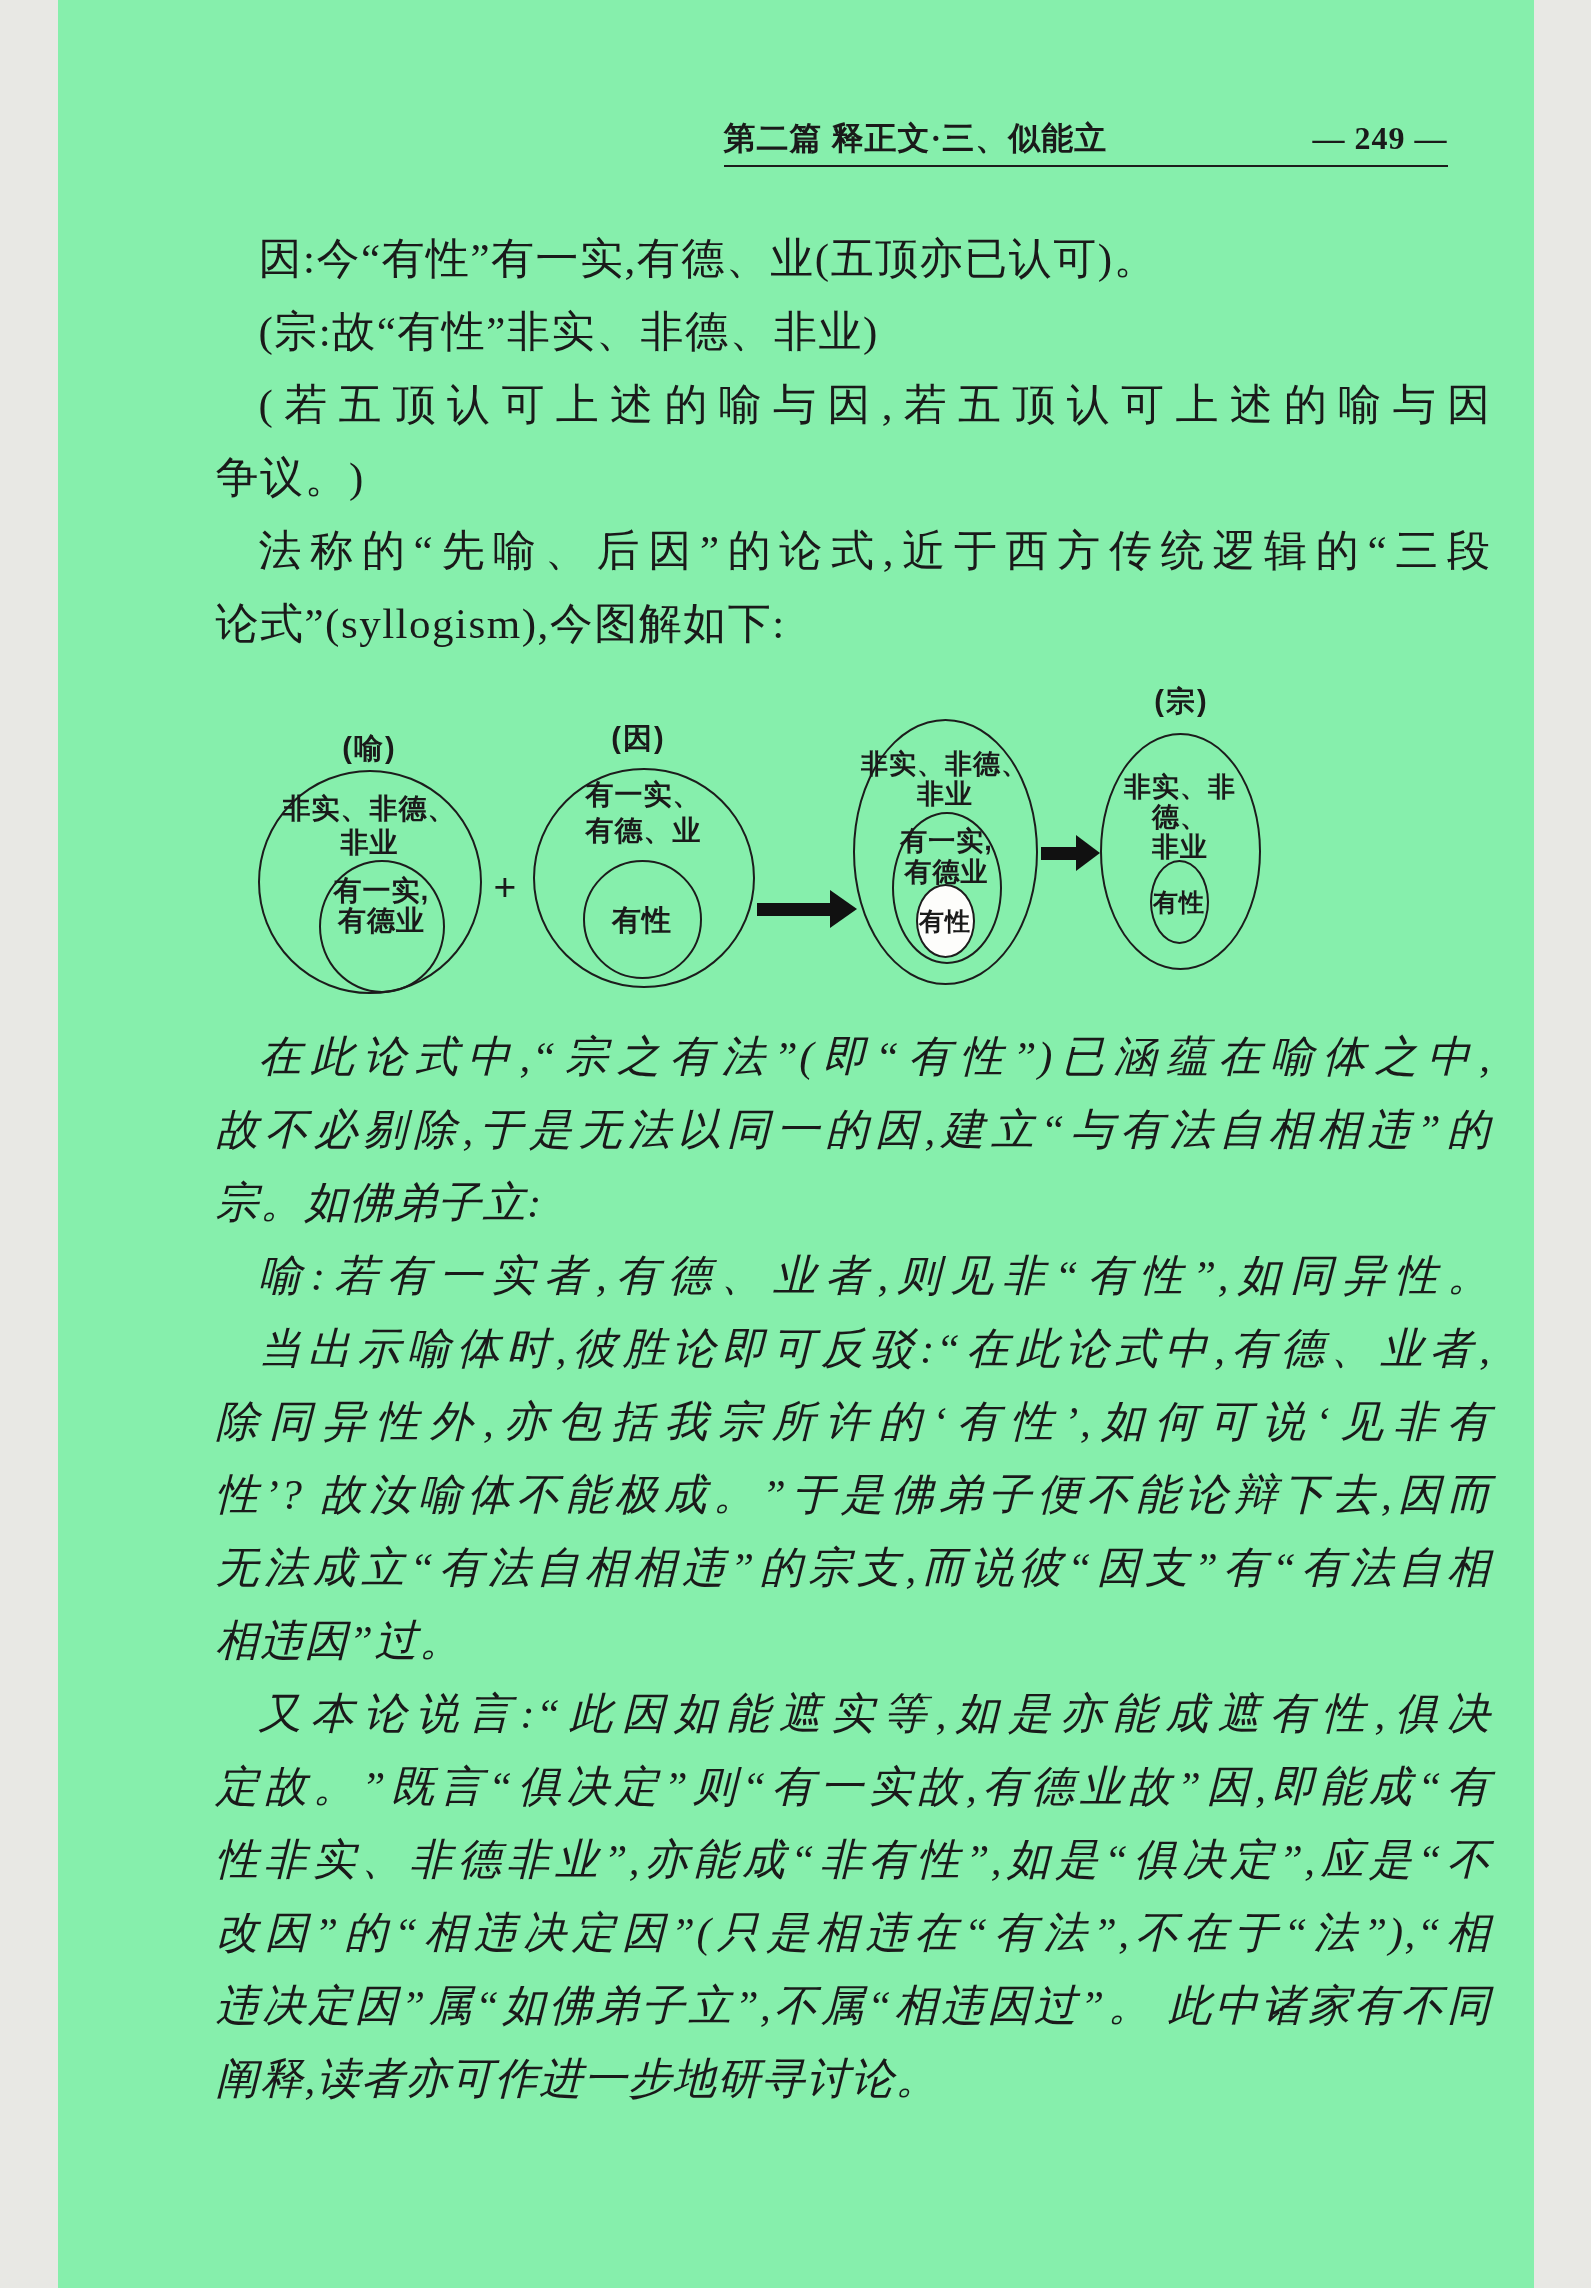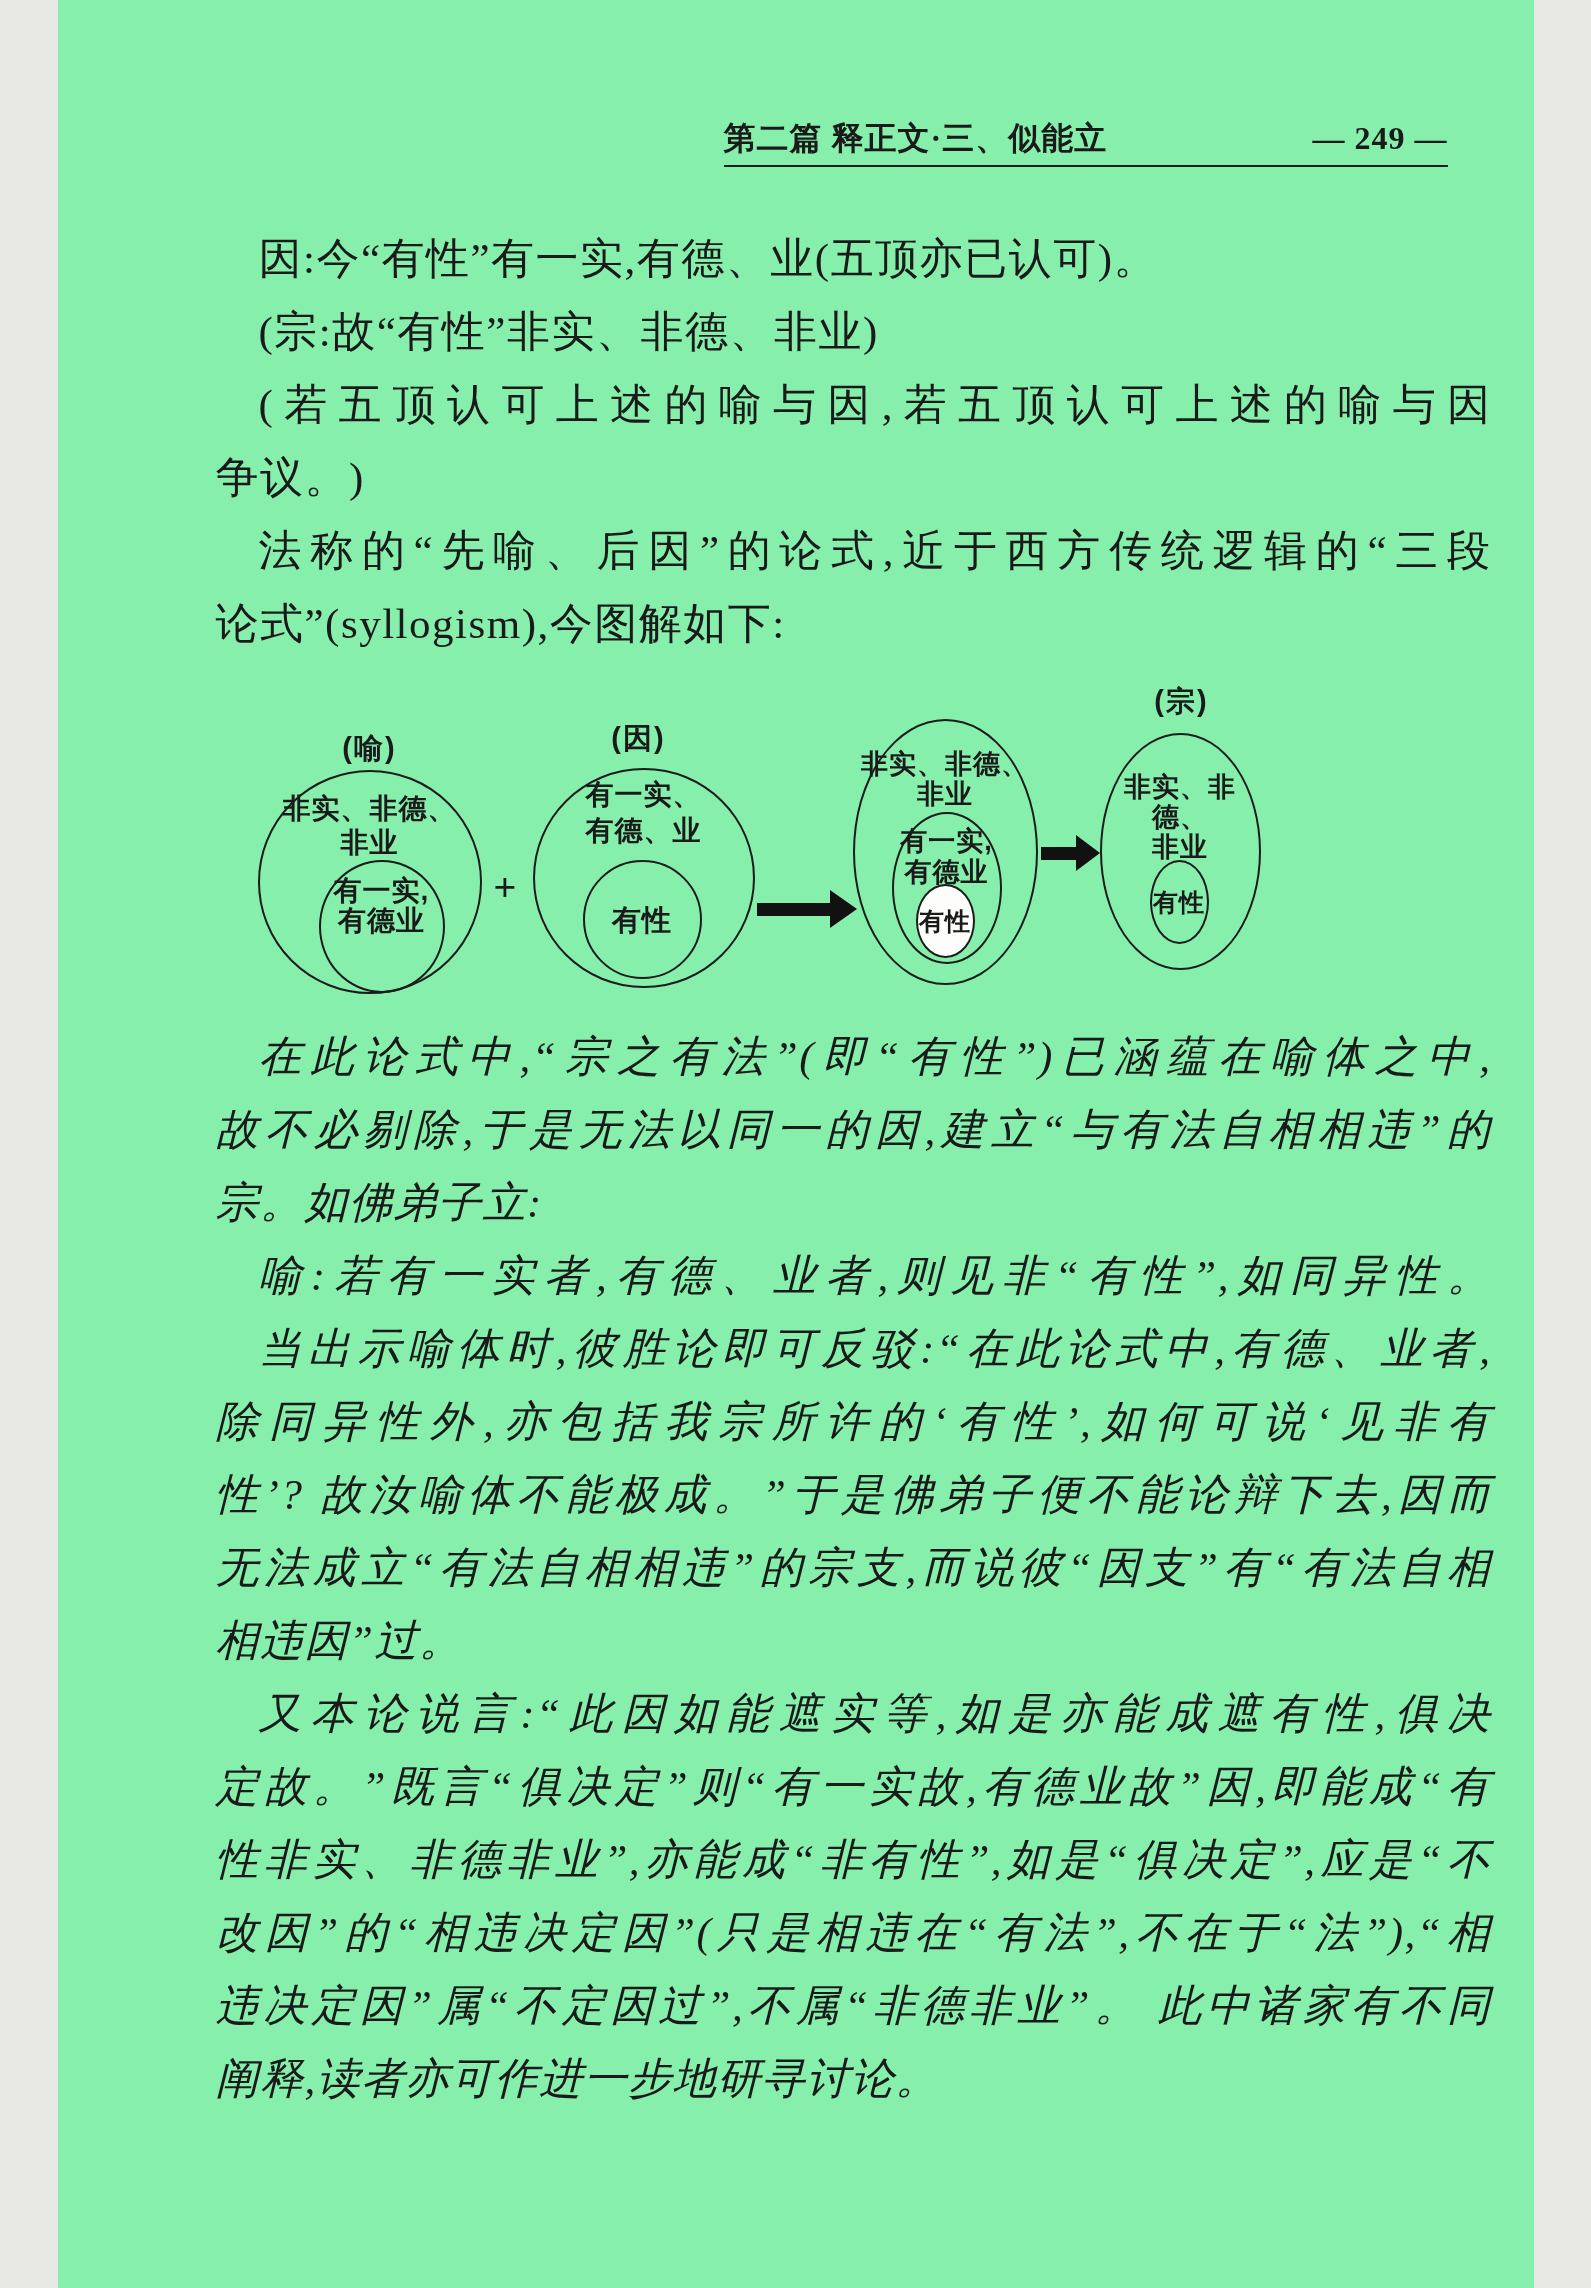--- a/index.html
+++ b/index.html
@@ -164,18 +164,18 @@
     <div class="line indent justify">喻:若有一实者,有德、业者,则见非“有性”,如同异性。</div>
     <div class="line indent justify">当出示喻体时,彼胜论即可反驳:“在此论式中,有德、业者,</div>
     <div class="line justify">除同异性外,亦包括我宗所许的‘有性’,如何可说‘见非有</div>
     <div class="line justify">性’? 故汝喻体不能极成。”于是佛弟子便不能论辩下去,因而</div>
     <div class="line justify">无法成立“有法自相相违”的宗支,而说彼“因支”有“有法自相</div>
     <div class="line">相违因”过。</div>
     <div class="line indent justify">又本论说言:“此因如能遮实等,如是亦能成遮有性,俱决</div>
     <div class="line justify">定故。”既言“俱决定”则“有一实故,有德业故”因,即能成“有</div>
     <div class="line justify">性非实、非德非业”,亦能成“非有性”,如是“俱决定”,应是“不</div>
     <div class="line justify">改因”的“相违决定因”(只是相违在“有法”,不在于“法”),“相</div>
-    <div class="line justify">违决定因”属“不定因过”,不属“非德非业”。 此中诸家有不同</div>
+    <div class="line justify">违决定因”属“如佛弟子立”,不属“相违因过”。 此中诸家有不同</div>
     <div class="line">阐释,读者亦可作进一步地研寻讨论。</div>
   </div>
 
 </div>
 
 
 </body></html>

